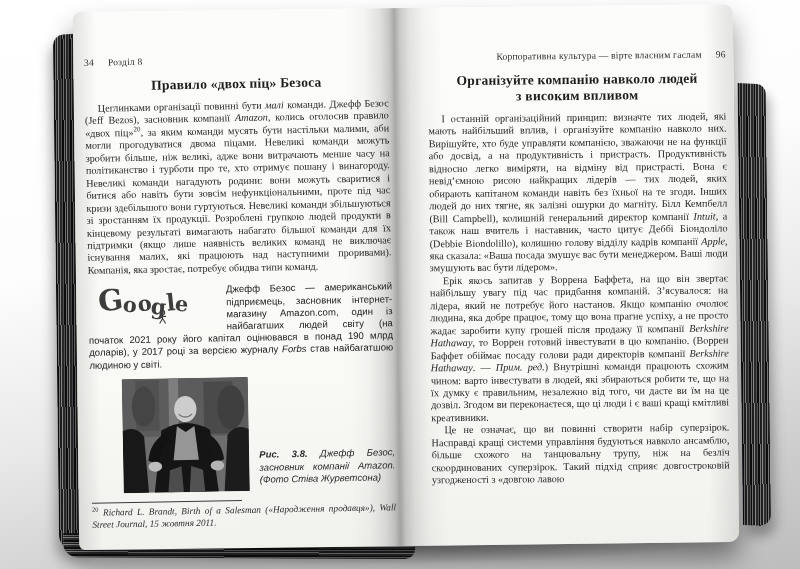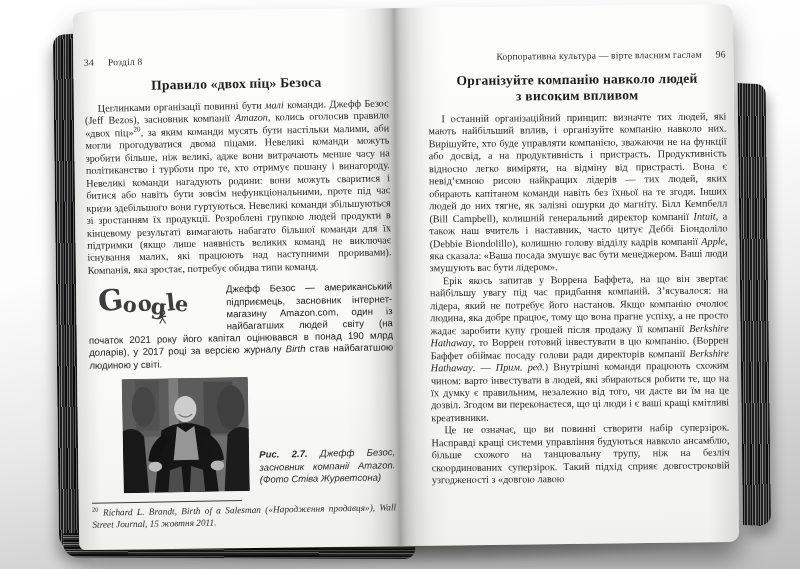--- a/index.html
+++ b/index.html
@@ -144,21 +144,21 @@
         <p class="body-text indent"><span>Цеглинками організації повинні бути </span><i>малі</i><span> команди. Джефф Безос (Jeff Bezos), засновник компанії </span><i>Amazon</i><span>, колись оголосив правило «двох піц»</span><sup>20</sup><span>, за яким команди мусять бути настільки малими, аби могли прогодуватися двома піцами. Невеликі команди можуть зробити більше, ніж великі, адже вони витрачають менше часу на політиканство і турботи про те, хто отримує пошану і винагороду. Невеликі команди нагадують родини: вони можуть сваритися і битися або навіть бути зовсім нефункціональними, проте під час кризи здебільшого вони гуртуються. Невеликі команди збільшуються зі зростанням їх продукції. Розроблені групкою людей продукти в кінцевому результаті вимагають набагато більшої команди для їх підтримки (якщо лише наявність великих команд не виключає існування малих, які працюють над наступними проривами). Компанія, яка зростає, потребує обидва типи команд.</span></p>
 
         <div class="bio-box">
           <span class="glogo">
             <span class="gl gl0">G</span><span class="gl gl1">o</span><span class="gl gl2">o</span><span class="gl gl3">g</span><span class="gl gl4">l</span><span class="gl gl5">e</span>
             <svg class="doodle-figure" width="12" height="15" viewBox="0 0 12 15">
               <circle cx="6" cy="3" r="2.2" fill="none" stroke="#3d3d3d" stroke-width="1.1"></circle>
               <path d="M6 5.2 L6 9 M2.5 7 L9.5 7 M6 9 L3 14 M6 9 L9 14" stroke="#3d3d3d" stroke-width="1.1" fill="none"></path>
             </svg>
           </span>
-          <span>Джефф Безос — американський підприємець, засновник інтернет-магазину Amazon.com, один із найбагатших людей світу (на початок 2021 року його капітал оцінювався в понад 190 млрд доларів), у 2017 році за версією журналу </span><i>Birth</i><span> став найбагатшою людиною у світі.</span>
+          <span>Джефф Безос — американський підприємець, засновник інтернет-магазину Amazon.com, один із найбагатших людей світу (на початок 2021 року його капітал оцінювався в понад 190 млрд доларів), у 2017 році за версією журналу </span><i>Forbs</i><span> став найбагатшою людиною у світі.</span>
         </div>
 
         <div class="photo-row">
           <svg class="photo" viewBox="0 0 130 114" preserveAspectRatio="none">
             <rect width="130" height="114" fill="#6d6d6d"></rect>
             <rect x="0" y="0" width="130" height="58" fill="#5c5c5c"></rect>
             <rect x="84" y="4" width="30" height="52" fill="#4a4a4a"></rect>
             <rect x="14" y="2" width="24" height="50" fill="#515151"></rect>
             <ellipse cx="112" cy="30" rx="14" ry="22" fill="#3f3f3f"></ellipse>
             <ellipse cx="22" cy="28" rx="12" ry="20" fill="#454545"></ellipse>
@@ -174,21 +174,21 @@
             <path d="M58 36 q7 6 14 0" stroke="#7a7a7a" stroke-width="1.4" fill="none"></path>
 
             <path d="M42 56 q-14 8 -16 26 l10 4 q4 -18 14 -24 Z" fill="#121212"></path>
             <path d="M88 56 q14 8 16 26 l-10 4 q-4 -18 -14 -24 Z" fill="#161616"></path>
             <ellipse cx="33" cy="88" rx="7" ry="5" fill="#bdbdbd"></ellipse>
             <ellipse cx="97" cy="88" rx="7" ry="5" fill="#b5b5b5"></ellipse>
 
             <path d="M48 92 l12 -4 2 26 H46 Z" fill="#4c4c4c"></path>
             <path d="M82 92 l-12 -4 -2 26 H84 Z" fill="#525252"></path>
           </svg>
-          <div class="caption"><span class="cap-label">Рис. 2.7.</span><span> Джефф Безос, засновник компанії Amazon. (Фото Стіва Журветсона)</span></div>
+          <div class="caption"><span class="cap-label">Рис. 3.8.</span><span> Джефф Безос, засновник компанії Amazon. (Фото Стіва Журветсона)</span></div>
         </div>
 
         <div class="fn-rule"></div>
         <div class="footnote"><sup>20</sup><span> Richard L. Brandt, Birth of a Salesman («Народження продавця»), Wall Street Journal, 15 жовтня 2011.</span></div>
       </div>
 
       <div class="page-content right">
         <div class="running-head rh-right">
           <span>Корпоративна культура — вірте власним гаслам</span><span class="gap"></span><span>96</span>
         </div>

